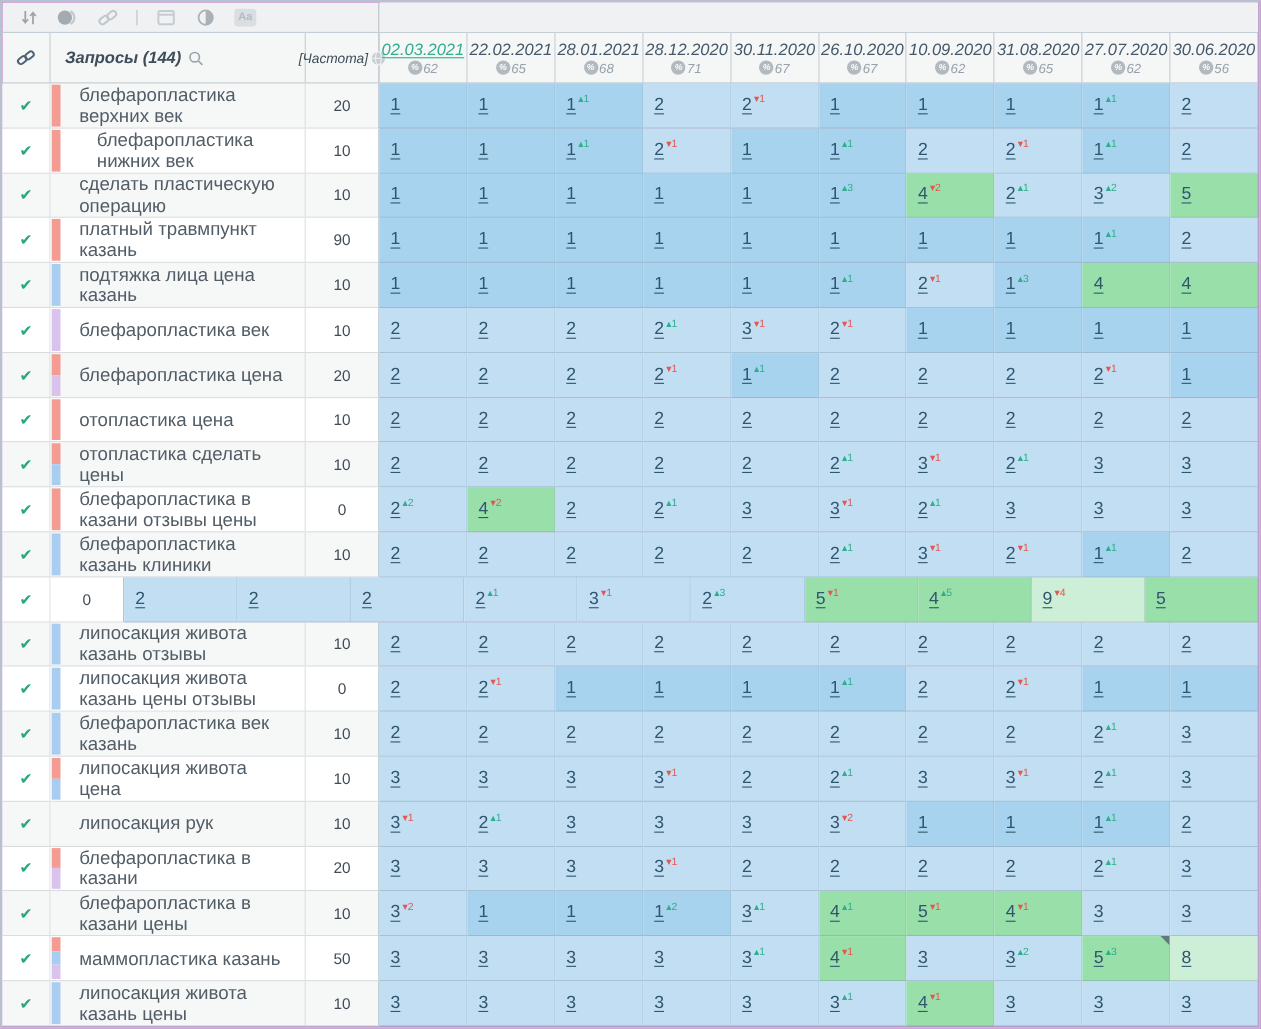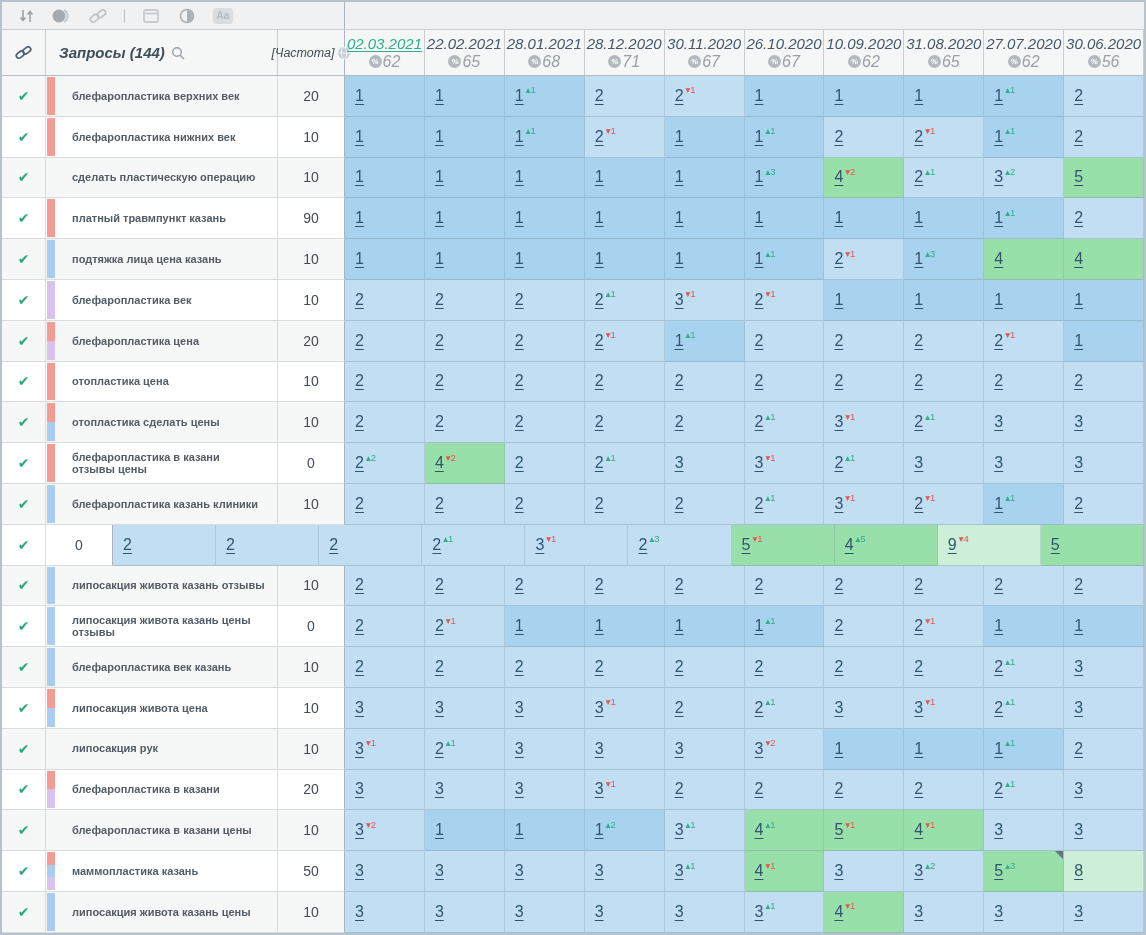--- a/index.html
+++ b/index.html
@@ -21,29 +21,29 @@
   .hc-check { width:44px; justify-content:center; }
   .hc-kw { width:232px; padding-left:13px; gap:6px; }
   .hc-kw .t { font-size:15px; font-weight:bold; color:#3d4d59; }
   .hc-freq { width:67px; justify-content:center; gap:2px; border-right:1px solid #a9b5bf !important; }
   .hc-freq .t { font-size:12.5px; color:#3d4d59; }
   .hc-date { flex:1; flex-direction:column; justify-content:center; gap:1px; }
   .hc-date .d { font-size:15px; color:#44586a; text-decoration:none; }
   .hc-date .d.current { color:#2fae8e; text-decoration:underline; text-underline-offset:2px; }
   .badge { display:flex; align-items:center; gap:1px; }
   .badge .pc { width:13px; height:13px; border-radius:50%; background:#b2b9bf; color:#fff; font-size:8px; font-weight:bold; display:flex; align-items:center; justify-content:center; }
-  .badge .n { font-size:16px; color:#98a1a9; }
+  .badge .n { font-size:12px; color:#98a1a9; }
 
   .body { flex:1; display:flex; flex-direction:column; }
   .row { display:flex; height:40.81px; flex:none; background:#fff; }
   .row:nth-child(odd) .lc { background:#f6f7f7; }
   .row:nth-child(even) .lc { background:#ffffff; }
   .lc { border-right:1px solid #d8dcdf; border-bottom:1px solid #d8dcdf; position:relative; display:flex; align-items:center; }
   .c-check { width:44px; justify-content:center; font-size:14px; color:#2aa978; cursor:pointer; }
-  .c-kw { width:232px; padding:2px 12px 2px 26px; font-size:11px; line-height:1.12; color:#525d66; cursor:pointer;font-weight:bold; }
+  .c-kw { width:232px; padding:2px 12px 2px 26px; font-size:17px; line-height:1.12; color:#525d66; cursor:pointer; }
   .c-freq { width:67px; justify-content:center; font-size:14px; color:#414c56; border-right:1px solid #a9b5bf; }
   .tags { position:absolute; left:1px; top:1px; bottom:1px; width:8px; display:flex; flex-direction:column; }
   .tags span { flex:1; }
   .tag-salmon { background:#f49b92; }
   .tag-blue   { background:#a9cdf0; }
   .tag-purple { background:#d9c3ed; }
 
   .dc { flex:1; position:relative; display:flex; align-items:center; padding-left:10px; border-right:1px solid rgba(120,140,155,.25); border-bottom:1px solid rgba(120,140,155,.35); cursor:pointer; }
   .p1 { background:#a8d3ee; }
   .p3 { background:#c1def3; }
@@ -251,21 +251,21 @@
           <div class="dc p3">
             <div class="pos">2</div>
           </div>
         </div>
         <div class="row">
           <div class="lc c-check">✔</div>
           <div class="lc c-kw">
             <div class="tags">
               <span class="tag-salmon"></span>
             </div>
-            <div style="display: inline;">блефаропластика нижних век</div>
+            <div style="display: inline; margin-left: 16px;">блефаропластика нижних век</div>
           </div>
           <div class="lc c-freq">10</div>
           <div class="dc p1">
             <div class="pos">1</div>
           </div>
           <div class="dc p1">
             <div class="pos">1</div>
           </div>
           <div class="dc p1">
             <div class="pos">1</div>

